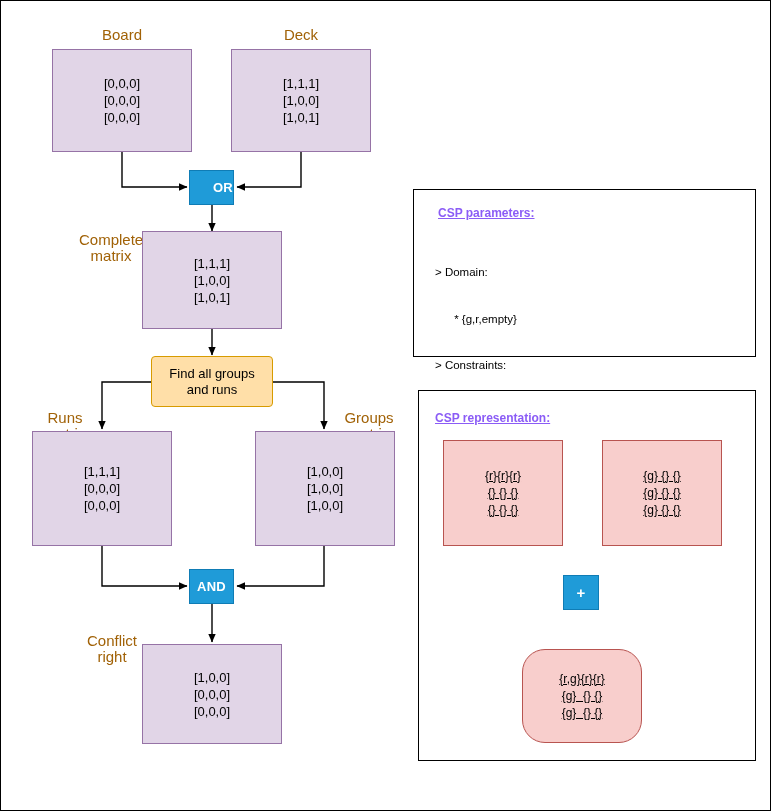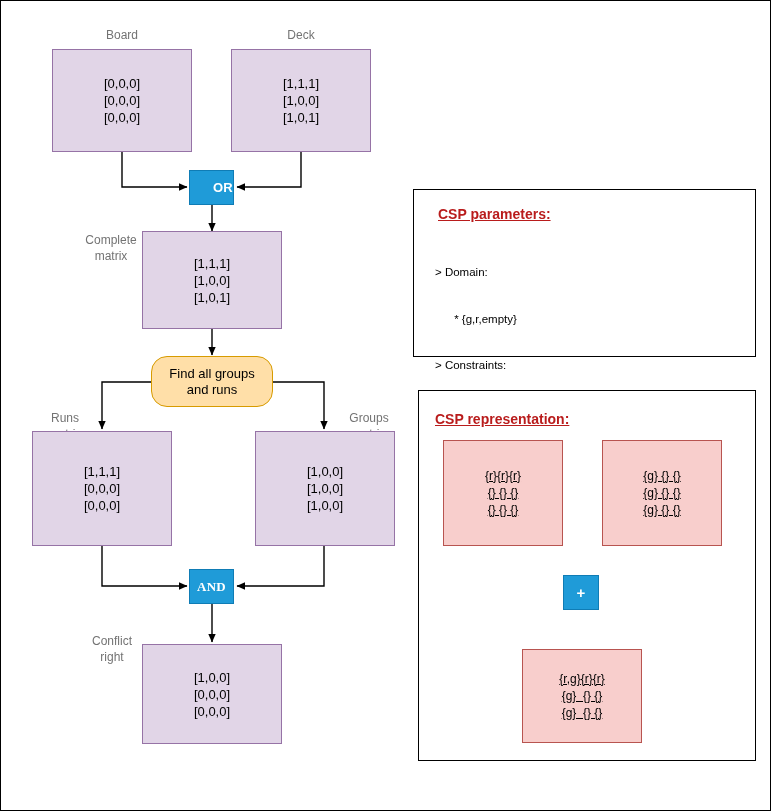--- a/index.html
+++ b/index.html
@@ -51,45 +51,45 @@
     font-size: 13px;
     font-weight: bold;
     letter-spacing: 0.3px;
   }
   .op-box.plus {
     font-size: 15px;
   }
   .process-box {
     background: #ffdfa8;
     border: 1px solid #d79b00;
-    border-radius: 16px;
+    border-radius: 4px;
     font-size: 13px;
     color: #000000;
     line-height: 16px;
     padding: 0 8px;
   }
   .caption {
     position: absolute;
-    font-size: 12px;
-    color: #737373;
+    font-size: 15px;
+    color: #a16207;
     line-height: 16px;
     text-align: center;
     white-space: pre-line;
   }
   .panel {
     position: absolute;
     background: #ffffff;
     border: 1px solid #000000;
     box-sizing: border-box;
   }
   .panel-title {
     position: absolute;
-    font-size: 14px;
+    font-size: 12px;
     font-weight: bold;
-    color: #b91c1c;
+    color: #8b5cf6;
     text-decoration: underline;
   }
   .param-list {
     position: absolute;
     font-size: 11.5px;
     color: #000000;
     line-height: 15.5px;
     white-space: pre;
   }
   .row-line { display: block; }
@@ -181,21 +181,21 @@
   </div>
 
   <div class="caption" style="left:337px; top:409px; width:62px;">Groups
 matrix</div>
   <div class="node matrix-box" style="left:254px; top:430px; width:140px; height:115px;">
     <span class="mrow">[1,0,0]</span>
     <span class="mrow">[1,0,0]</span>
     <span class="mrow">[1,0,0]</span>
   </div>
 
-  <div class="node op-box" style="left:188px; top:568px; width:45px; height:35px;font-family:Liberation Serif, serif;">
+  <div class="node op-box" style="left:188px; top:568px; width:45px; height:35px;">
     <span>AND</span>
   </div>
 
   <div class="caption" style="left:80px; top:632px; width:62px;">Conflict
 right</div>
   <div class="node matrix-box" style="left:141px; top:643px; width:140px; height:100px;">
     <span class="mrow">[1,0,0]</span>
     <span class="mrow">[0,0,0]</span>
     <span class="mrow">[0,0,0]</span>
   </div>
@@ -223,19 +223,19 @@
   <div class="node pink-box" style="left:601px; top:439px; width:120px; height:106px;">
     <span class="mrow">{g} {} {}</span>
     <span class="mrow">{g} {} {}</span>
     <span class="mrow">{g} {} {}</span>
   </div>
 
   <div class="node op-box plus" style="left:562px; top:574px; width:36px; height:35px;">
     <span>+</span>
   </div>
 
-  <div class="node pink-box" style="left:521px; top:648px; width:120px; height:94px;">
+  <div class="node pink-box" style="left:521px; top:648px; width:120px; height:94px;border-radius:23px;">
     <span class="mrow">{r,g}{r}{r}</span>
     <span class="mrow">{g}  {} {}</span>
     <span class="mrow">{g}  {} {}</span>
   </div>
 
 </div>
 
 </body></html>

